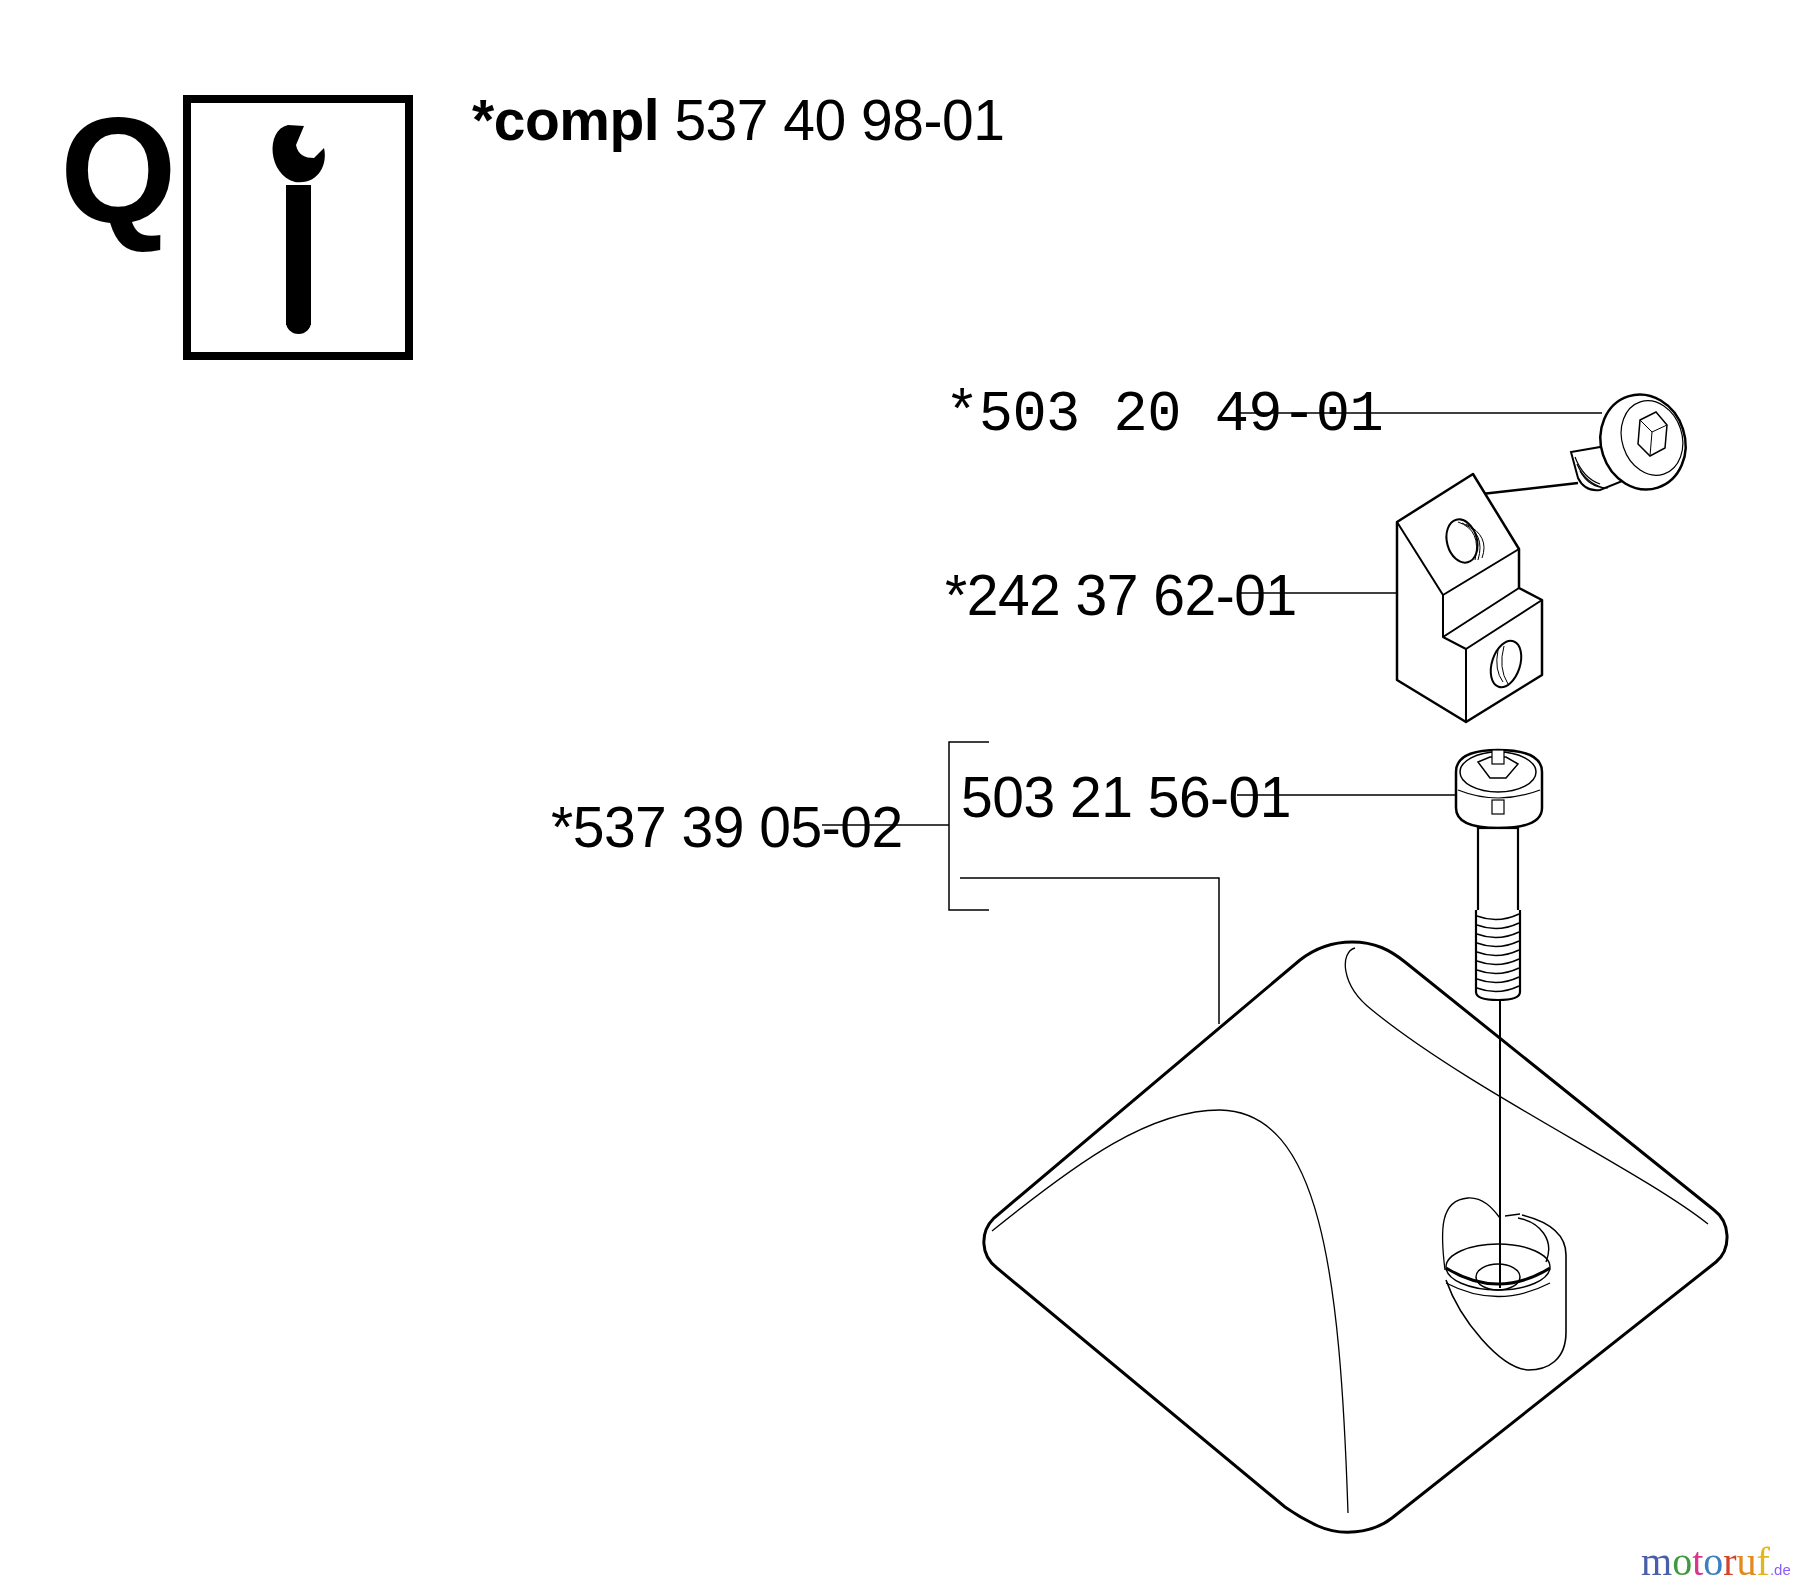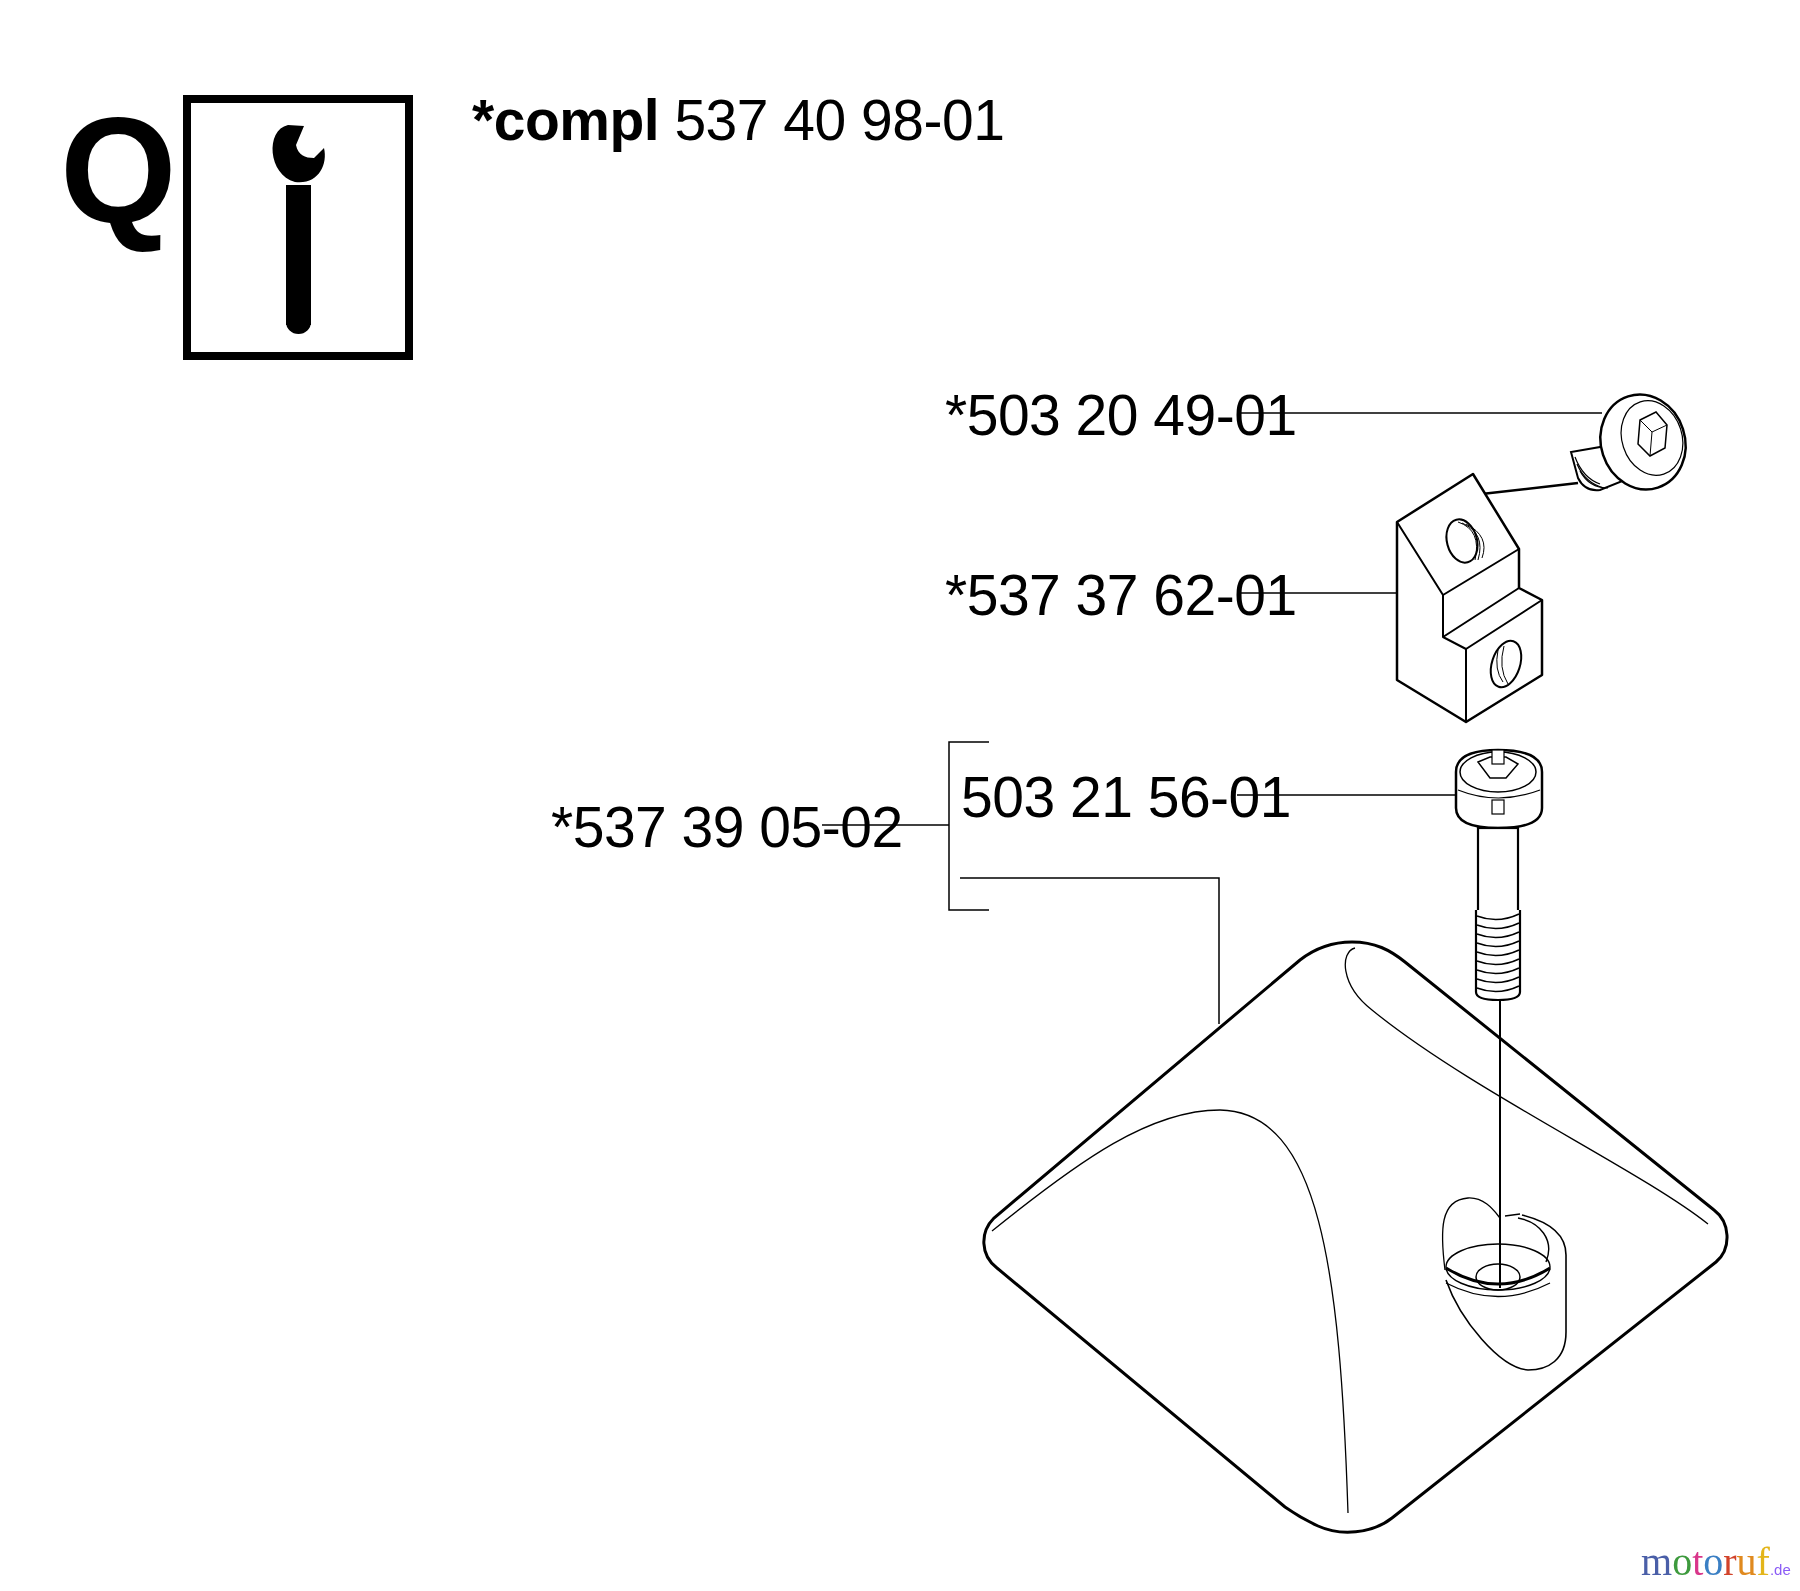--- a/index.html
+++ b/index.html
@@ -120,23 +120,23 @@
   </g>
 </svg>
 
 <div class="abs section-letter" style="left:60px; top:95px;">Q</div>
 
 <div class="abs part-label" style="left:472px; top:92px;">
   <span class="kit-bold">*compl</span>
   <span>537 40 98-01</span>
 </div>
 
-<div class="abs part-label" style="left:945px; top:387px;">*503 20 49-01</div>
+<div class="abs part-label" style="left:945px; top:387px;font-family:Liberation Mono, monospace;">*503 20 49-01</div>
 
-<div class="abs part-label" style="left:945px; top:567px;">*537 37 62-01</div>
+<div class="abs part-label" style="left:945px; top:567px;">*242 37 62-01</div>
 
 <div class="abs part-label" style="left:551px; top:799px;">*537 39 05-02</div>
 
 <div class="abs part-label" style="left:961px; top:769px;">503 21 56-01</div>
 
 <div class="abs wm" style="left:1641px; top:1542px;">
   <span style="color:#4a5fa8">m</span><span style="color:#3d9a3d">o</span><span style="color:#d9368a">t</span><span style="color:#3a7fc4">o</span><span style="color:#d2432b">r</span><span style="color:#e08a1f">u</span><span style="color:#e3b51a">f</span><span class="de">.de</span>
 </div>
 
 </body></html>

